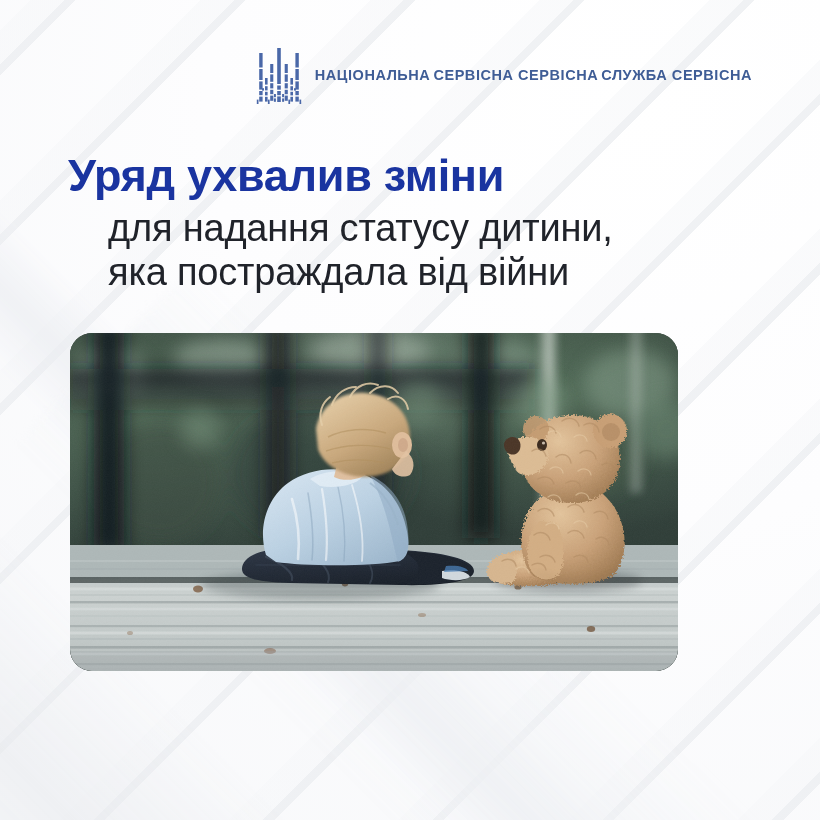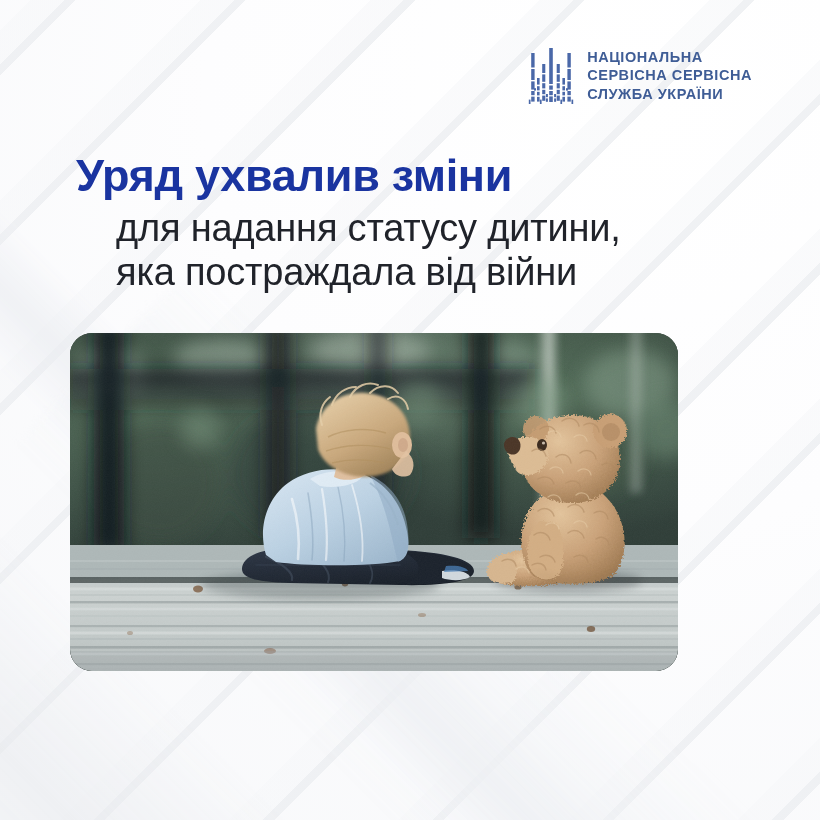--- a/index.html
+++ b/index.html
@@ -74,36 +74,37 @@
     align-items: center;
     gap: 13px;
   }
   #emblem {
     width: 46px;
     height: 56px;
     flex: 0 0 auto;
   }
   #logo-text {
     display: flex;
-    flex-direction: column;
+    flex-direction: row;
     gap: 3px;
+    text-align: right;
   }
   .logo-line {
     font-size: 14.5px;
     font-weight: 700;
     letter-spacing: 0.55px;
     line-height: 1.08;
     color: #3f5d96;
     white-space: nowrap;
   }
 
   
   #headline {
     position: absolute;
-    left: 76px;
+    left: 68px;
     top: 152px;
     width: 690px;
   }
   #headline-main {
     font-size: 45px;
     font-weight: 700;
     color: #1a34a0;
     letter-spacing: -0.3px;
     line-height: 1.06;
     margin: 0 0 6px 0;
@@ -197,21 +198,21 @@
           <rect x="43.5" y="51.6" width="1.7" height="4.4"></rect>
           <rect x="11.9" y="51.6" width="1.7" height="4.4"></rect>
           <rect x="32.4" y="51.6" width="1.7" height="4.4"></rect>
         </g>
       </svg>
     </div>
 
     <div id="logo-text">
       <div class="logo-line">НАЦІОНАЛЬНА</div>
       <div class="logo-line">СЕРВІСНА СЕРВІСНА</div>
-      <div class="logo-line">СЛУЖБА УКРАЇНИ</div>
+      <div class="logo-line">СЛУЖБА СЕРВІСНА</div>
     </div>
 
   </div>
 
   <div id="headline">
     <h1 id="headline-main">Уряд ухвалив зміни</h1>
     <div class="subline">для надання статусу дитини,</div>
     <div class="subline">яка постраждала від війни</div>
   </div>
 

